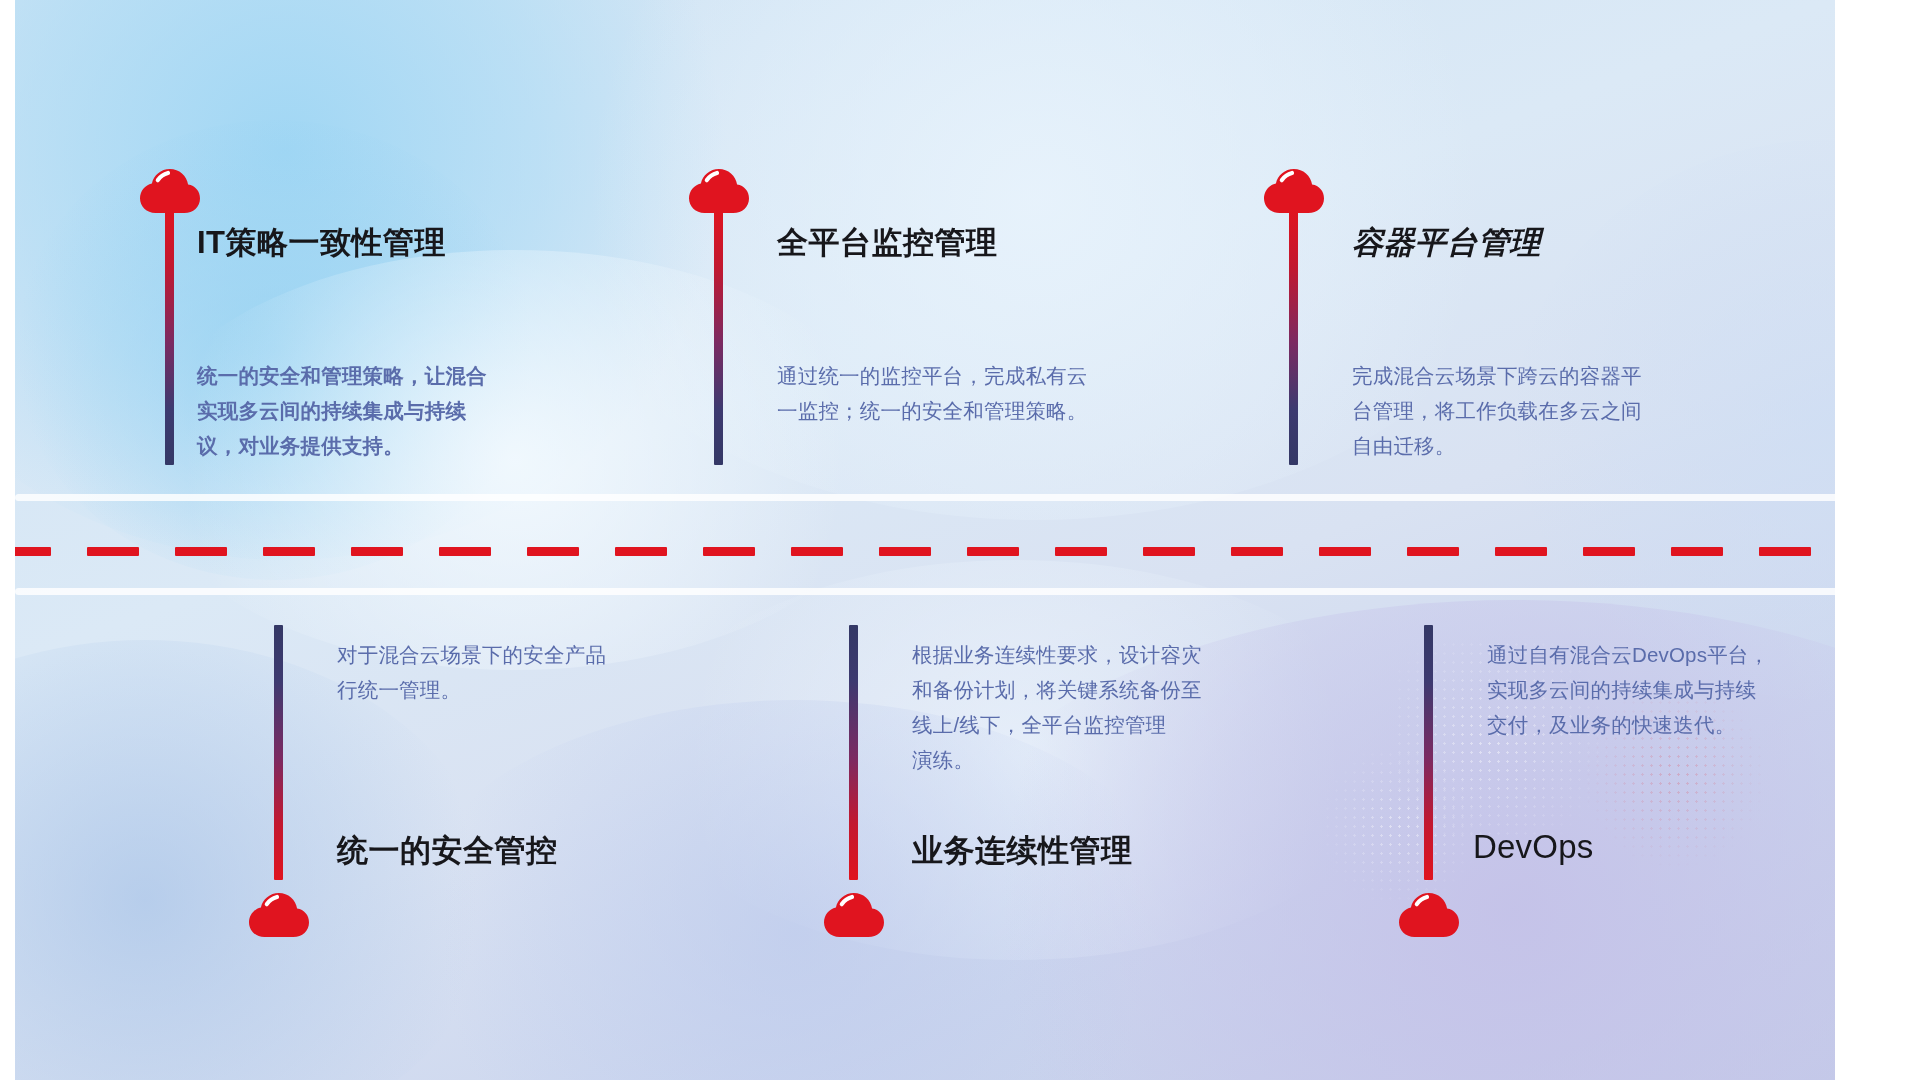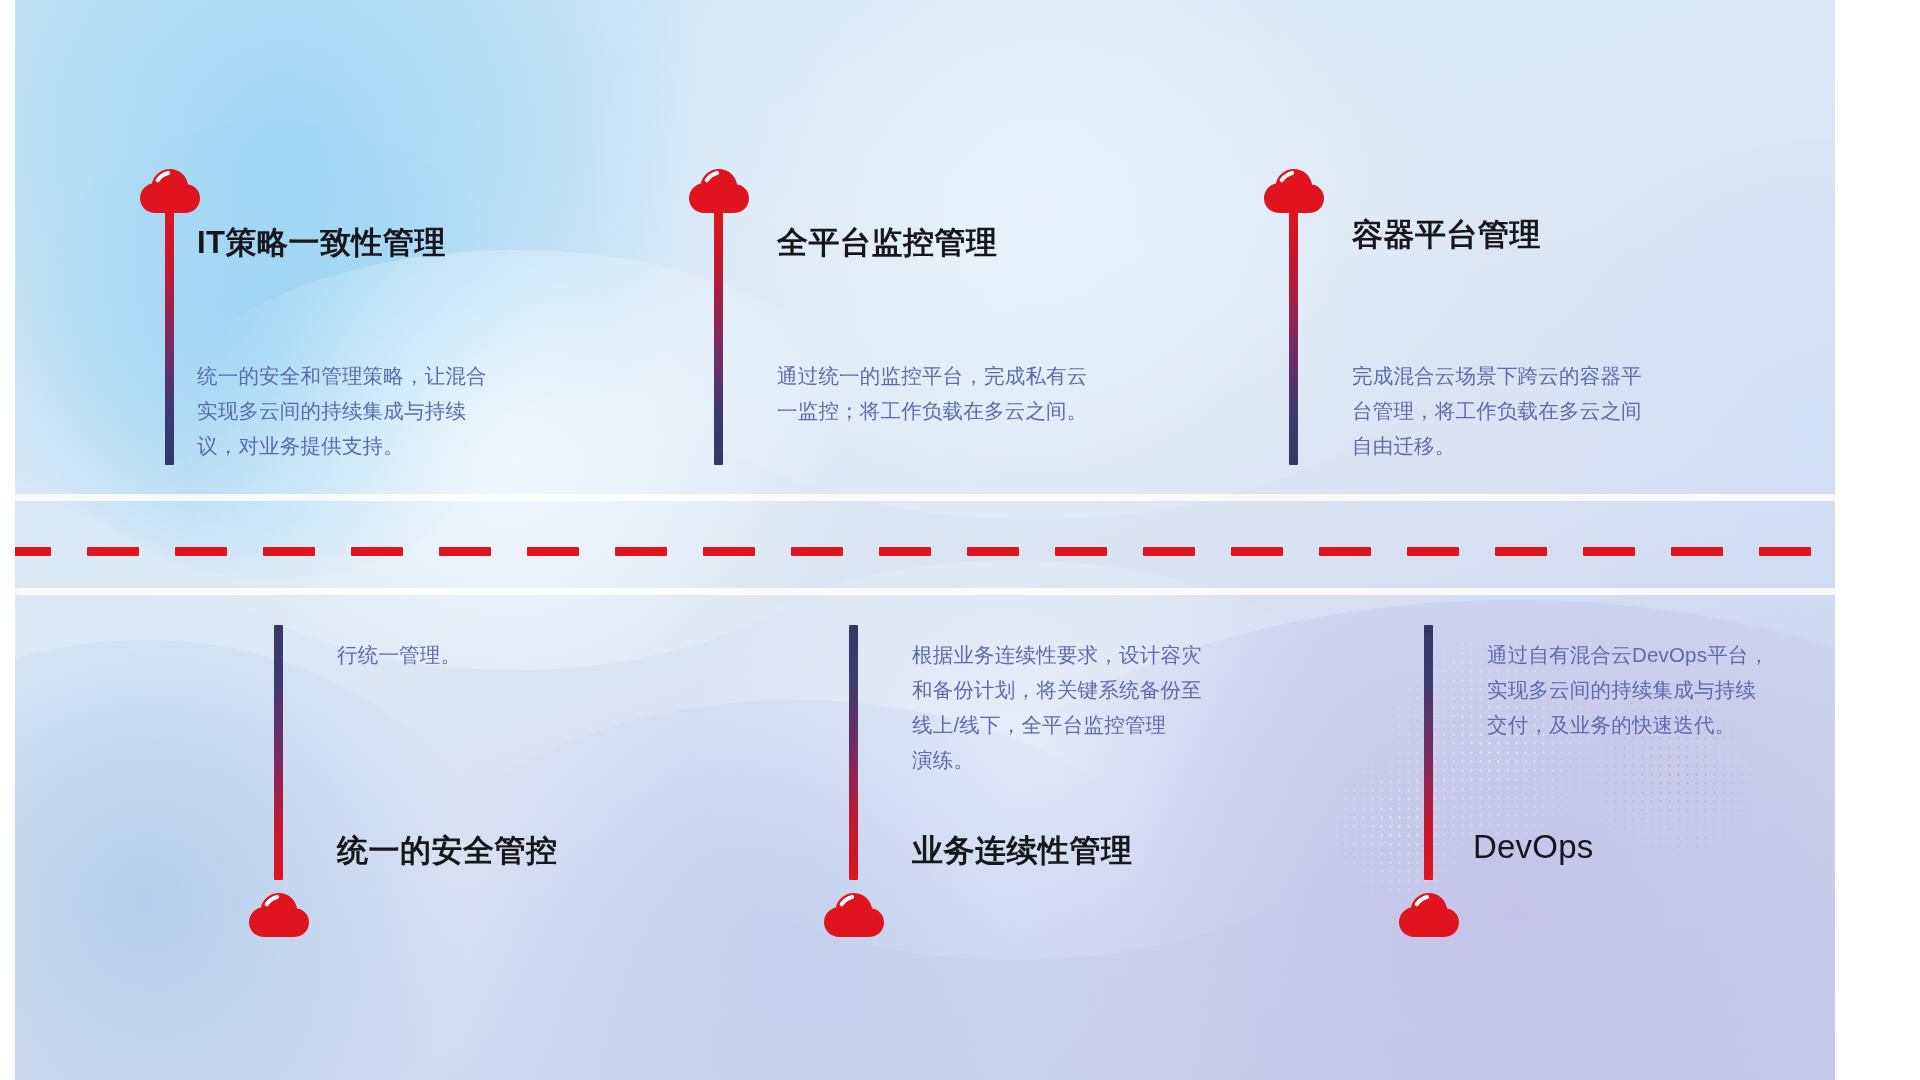--- a/index.html
+++ b/index.html
@@ -223,51 +223,51 @@
 
   <div class="col" style="left:60px; top:0;">
     <div class="cloud-pin" style="left:64px; top:164px;">
       <svg viewBox="0 0 62 50" width="62" height="50" aria-hidden="true">
         <path d="M16.5 49C7.6 49 1 42.6 1 34.3c0-7.2 5-13.2 11.9-14.8C14.6 11.2 22 5 30.9 5c9.2 0 17 6.8 18.2 15.6C56.2 21.6 61 27.4 61 34.4 61 42.7 54.3 49 45.3 49z" fill="#E0141F"></path>
         <path d="M18.8 16.2c2.4-3.6 6-6.2 10.2-7.2" fill="none" stroke="#ffffff" stroke-width="4.2" stroke-linecap="round"></path>
       </svg>
     </div>
     <div class="stem stem-top" style="left:90px; top:210px; height:255px;"></div>
     <div class="heading" style="left:122px; top:222px;">IT策略一致性管理</div>
-    <div class="body-text" style="left:122px; top:358px;">
+    <div class="body-text" style="left:122px; top:358px;font-weight:bold;">
       <span class="ln">统一的安全和管理策略，让混合</span>
       <span class="ln">实现多云间的持续集成与持续</span>
       <span class="ln">议，对业务提供支持。</span>
     </div>
   </div>
 
   <div class="col" style="left:640px; top:0;">
     <div class="cloud-pin" style="left:33px; top:164px;">
       <svg viewBox="0 0 62 50" width="62" height="50" aria-hidden="true">
         <path d="M16.5 49C7.6 49 1 42.6 1 34.3c0-7.2 5-13.2 11.9-14.8C14.6 11.2 22 5 30.9 5c9.2 0 17 6.8 18.2 15.6C56.2 21.6 61 27.4 61 34.4 61 42.7 54.3 49 45.3 49z" fill="#E0141F"></path>
         <path d="M18.8 16.2c2.4-3.6 6-6.2 10.2-7.2" fill="none" stroke="#ffffff" stroke-width="4.2" stroke-linecap="round"></path>
       </svg>
     </div>
     <div class="stem stem-top" style="left:59px; top:210px; height:255px;"></div>
     <div class="heading" style="left:122px; top:222px;">全平台监控管理</div>
     <div class="body-text" style="left:122px; top:358px; width:440px;">
       <span class="ln">通过统一的监控平台，完成私有云</span>
-      <span class="ln">一监控；将工作负载在多云之间。</span>
+      <span class="ln">一监控；统一的安全和管理策略。</span>
     </div>
   </div>
 
   <div class="col" style="left:1215px; top:0;">
     <div class="cloud-pin" style="left:33px; top:164px;">
       <svg viewBox="0 0 62 50" width="62" height="50" aria-hidden="true">
         <path d="M16.5 49C7.6 49 1 42.6 1 34.3c0-7.2 5-13.2 11.9-14.8C14.6 11.2 22 5 30.9 5c9.2 0 17 6.8 18.2 15.6C56.2 21.6 61 27.4 61 34.4 61 42.7 54.3 49 45.3 49z" fill="#E0141F"></path>
         <path d="M18.8 16.2c2.4-3.6 6-6.2 10.2-7.2" fill="none" stroke="#ffffff" stroke-width="4.2" stroke-linecap="round"></path>
       </svg>
     </div>
     <div class="stem stem-top" style="left:59px; top:210px; height:255px;"></div>
-    <div class="heading" style="left:122px; top:214px;">容器平台管理</div>
+    <div class="heading" style="left:122px; top:222px;font-style:italic;">容器平台管理</div>
     <div class="body-text" style="left:122px; top:358px;">
       <span class="ln">完成混合云场景下跨云的容器平</span>
       <span class="ln">台管理，将工作负载在多云之间</span>
       <span class="ln">自由迁移。</span>
     </div>
   </div>
 
   <div class="rail rail-top"></div>
   <div class="dashed-line">
       <div class="dash" style="left: -16px; width: 52px; background: rgb(224, 20, 31);"></div>
@@ -291,20 +291,21 @@
       <div class="dash" style="left: 1568px; width: 52px; background: rgb(224, 20, 31);"></div>
       <div class="dash" style="left: 1656px; width: 52px; background: rgb(224, 20, 31);"></div>
       <div class="dash" style="left: 1744px; width: 52px; background: rgb(224, 20, 31);"></div>
       <div class="dash" style="left: 1832px; width: 52px; background: rgb(224, 20, 31);"></div>
     </div>
   <div class="rail rail-bottom"></div>
 
   <div class="col" style="left:200px; top:0;">
     <div class="stem stem-bottom" style="left:59px; top:625px; height:255px;"></div>
     <div class="body-text" style="left:122px; top:637px;">
+      <span class="ln">对于混合云场景下的安全产品</span>
       <span class="ln">行统一管理。</span>
     </div>
     <div class="heading" style="left:122px; top:830px;">统一的安全管控</div>
     <div class="cloud-pin" style="left:33px; top:888px;">
       <svg viewBox="0 0 62 50" width="62" height="50" aria-hidden="true">
         <path d="M16.5 49C7.6 49 1 42.6 1 34.3c0-7.2 5-13.2 11.9-14.8C14.6 11.2 22 5 30.9 5c9.2 0 17 6.8 18.2 15.6C56.2 21.6 61 27.4 61 34.4 61 42.7 54.3 49 45.3 49z" fill="#E0141F"></path>
         <path d="M18.8 16.2c2.4-3.6 6-6.2 10.2-7.2" fill="none" stroke="#ffffff" stroke-width="4.2" stroke-linecap="round"></path>
       </svg>
     </div>
   </div>

